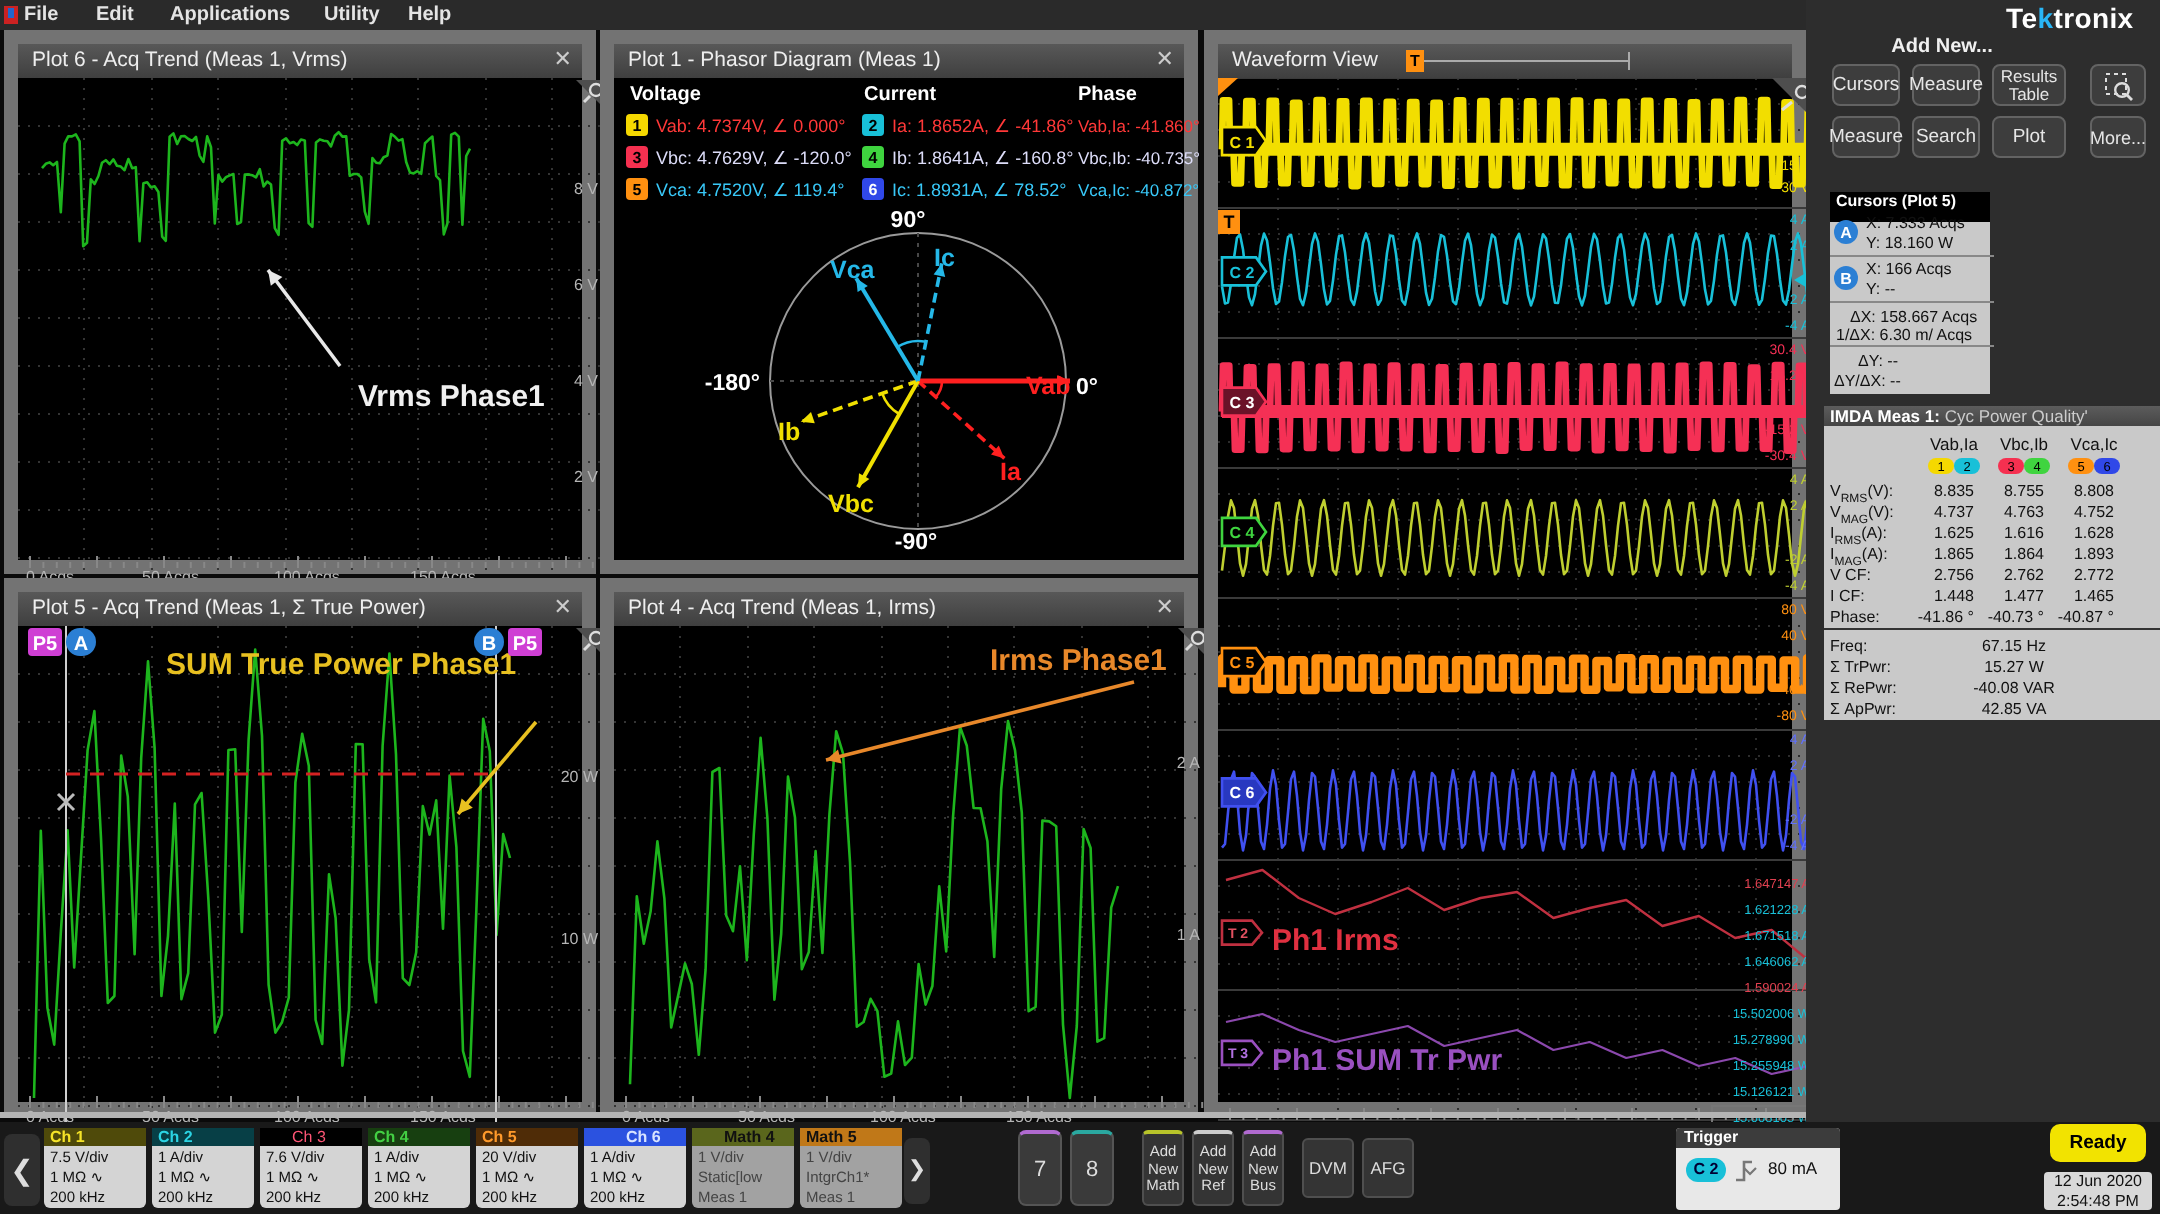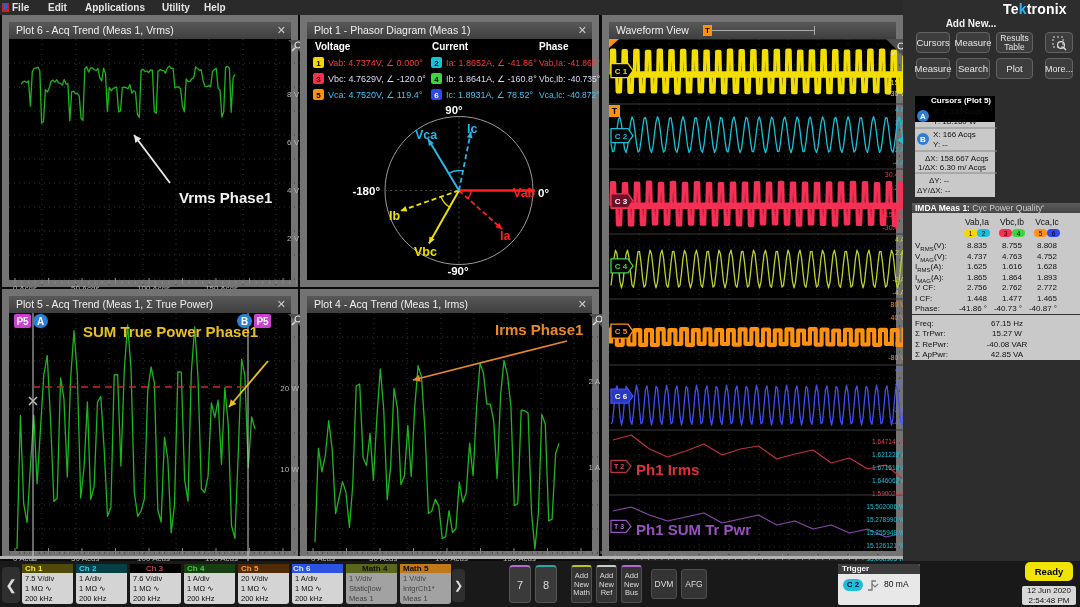--- a/index.html
+++ b/index.html
@@ -506,21 +506,21 @@
     <div class="btn" style="left:142px;top:32px;width:28px;height:21px">
       <svg width="16" height="16">
         <rect x="2" y="2" width="10" height="10" fill="none" stroke="#ddd" stroke-dasharray="2,2"></rect>
         <circle cx="10" cy="10" r="3.4" fill="none" stroke="#ddd" stroke-width="1.2"></circle>
         <line x1="12.5" y1="12.5" x2="15" y2="15" stroke="#ddd" stroke-width="1.4"></line>
       </svg>
     </div>
     <div class="btn" style="left:142px;top:58px;width:28px;height:21px;font-size:9px">More...</div>
   </div>
 <div class="abs" style="left:915px;top:96px;width:80px;height:101px;background:#c9c9c9;font-size:8px;color:#111">
-    <div class="abs" style="left:0;top:0;width:80px;height:26px;background:#000;color:#fff;font-size:8px;font-weight:bold;padding-left:16px;line-height:9px">Cursors (Plot 5)</div>
+    <div class="abs" style="left:0;top:0;width:80px;height:15px;background:#000;color:#fff;font-size:8px;font-weight:bold;padding-left:3px;line-height:9px">Cursors (Plot 5)</div>
     <svg class="abs" style="left:0;top:9px" width="82" height="92">
       <line x1="0" y1="23" x2="82" y2="23" stroke="#888"></line>
       <line x1="0" y1="46" x2="82" y2="46" stroke="#888"></line>
       <line x1="0" y1="68" x2="82" y2="68" stroke="#888"></line>
       <circle cx="8" cy="11" r="6" fill="#2b7fd4"></circle>
       <text x="8" y="14" fill="#fff" font-size="8" font-weight="bold" text-anchor="middle">A</text>
       <circle cx="8" cy="34" r="6" fill="#2b7fd4"></circle>
       <text x="8" y="37" fill="#fff" font-size="8" font-weight="bold" text-anchor="middle">B</text>
       <text x="18" y="9" font-size="8" fill="#111">X: 7.333 Acqs</text>
       <text x="18" y="19" font-size="8" fill="#111">Y: 18.160 W</text>
@@ -605,21 +605,21 @@
     </div>
     <div class="abs" style="left:184px;top:3px;width:51px;height:40px">
       <div class="abs" style="left:0;top:0;width:51px;height:9px;background:#173f10;color:#43cf43;font-size:8px;font-weight:bold;padding-left:3px;line-height:9px">Ch 4</div>
       <div class="abs" style="left:0;top:9px;width:51px;height:31px;background:#d4d4d4;color:#111;font-size:7.5px;line-height:10px;padding:1px 0 0 3px;border-radius:0 0 3px 3px">1 A/div<br>1 MΩ ∿<br>200 kHz</div>
     </div>
     <div class="abs" style="left:238px;top:3px;width:51px;height:40px">
       <div class="abs" style="left:0;top:0;width:51px;height:9px;background:#4f2c07;color:#ff9a2b;font-size:8px;font-weight:bold;padding-left:3px;line-height:9px">Ch 5</div>
       <div class="abs" style="left:0;top:9px;width:51px;height:31px;background:#d4d4d4;color:#111;font-size:7.5px;line-height:10px;padding:1px 0 0 3px;border-radius:0 0 3px 3px">20 V/div<br>1 MΩ ∿<br>200 kHz</div>
     </div>
     <div class="abs" style="left:292px;top:3px;width:51px;height:40px">
-      <div class="abs" style="left:0;top:0;width:51px;height:9px;background:#2b52e0;color:#d8e4ff;font-size:8px;font-weight:bold;padding-left:1px;line-height:9px">Ch 6</div>
+      <div class="abs" style="left:0;top:0;width:51px;height:9px;background:#2b52e0;color:#d8e4ff;font-size:8px;font-weight:bold;padding-left:21px;line-height:9px">Ch 6</div>
       <div class="abs" style="left:0;top:9px;width:51px;height:31px;background:#d4d4d4;color:#111;font-size:7.5px;line-height:10px;padding:1px 0 0 3px;border-radius:0 0 3px 3px">1 A/div<br>1 MΩ ∿<br>200 kHz</div>
     </div>
     <div class="abs" style="left:346px;top:3px;width:51px;height:40px">
       <div class="abs" style="left:0;top:0;width:51px;height:9px;background:#5a661c;color:#111;font-size:8px;font-weight:bold;padding-left:16px;line-height:9px">Math 4</div>
       <div class="abs" style="left:0;top:9px;width:51px;height:31px;background:#a2a2a2;color:#444;font-size:7.5px;line-height:10px;padding:1px 0 0 3px;border-radius:0 0 3px 3px">1 V/div<br>Static[low<br>Meas 1</div>
     </div>
     <div class="abs" style="left:400px;top:3px;width:51px;height:40px">
       <div class="abs" style="left:0;top:0;width:51px;height:9px;background:#c07818;color:#111;font-size:8px;font-weight:bold;padding-left:3px;line-height:9px">Math 5</div>
       <div class="abs" style="left:0;top:9px;width:51px;height:31px;background:#a2a2a2;color:#444;font-size:7.5px;line-height:10px;padding:1px 0 0 3px;border-radius:0 0 3px 3px">1 V/div<br>IntgrCh1*<br>Meas 1</div>
     </div>

